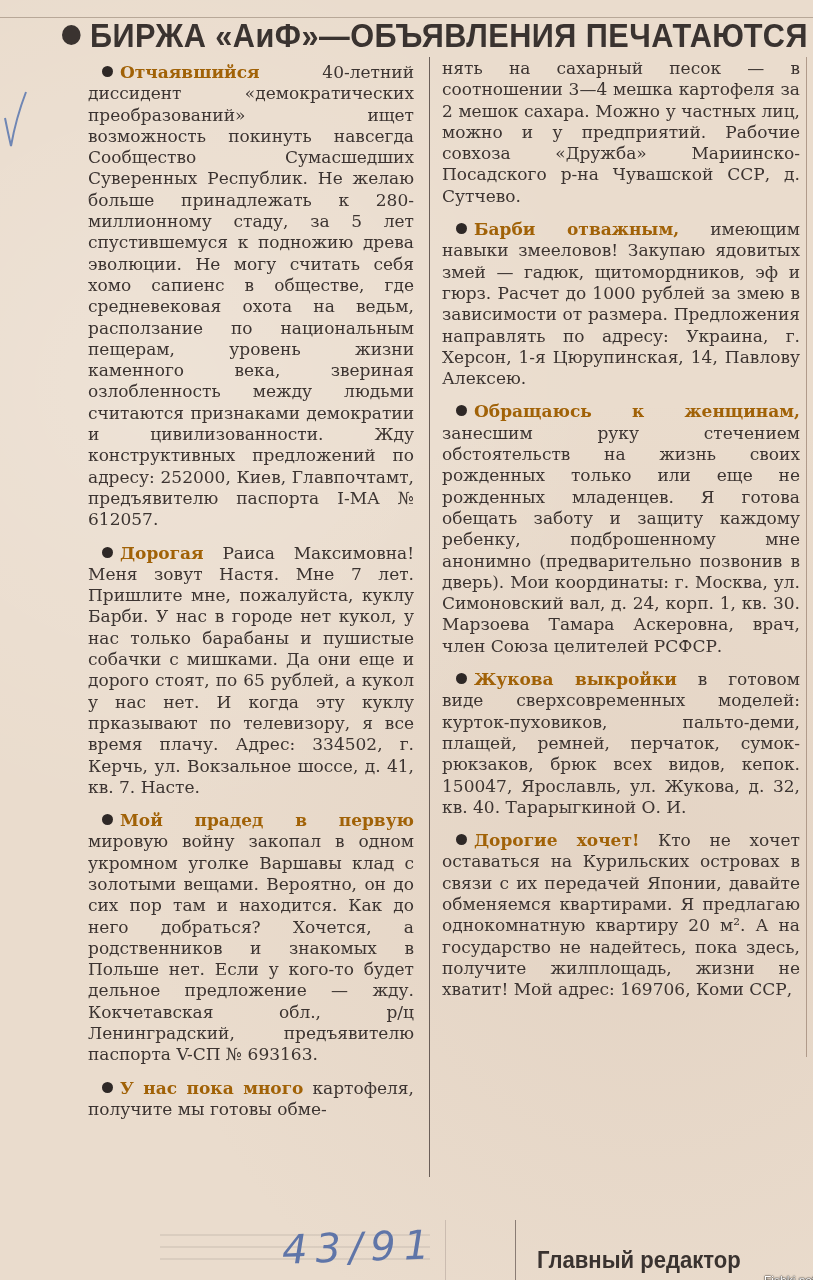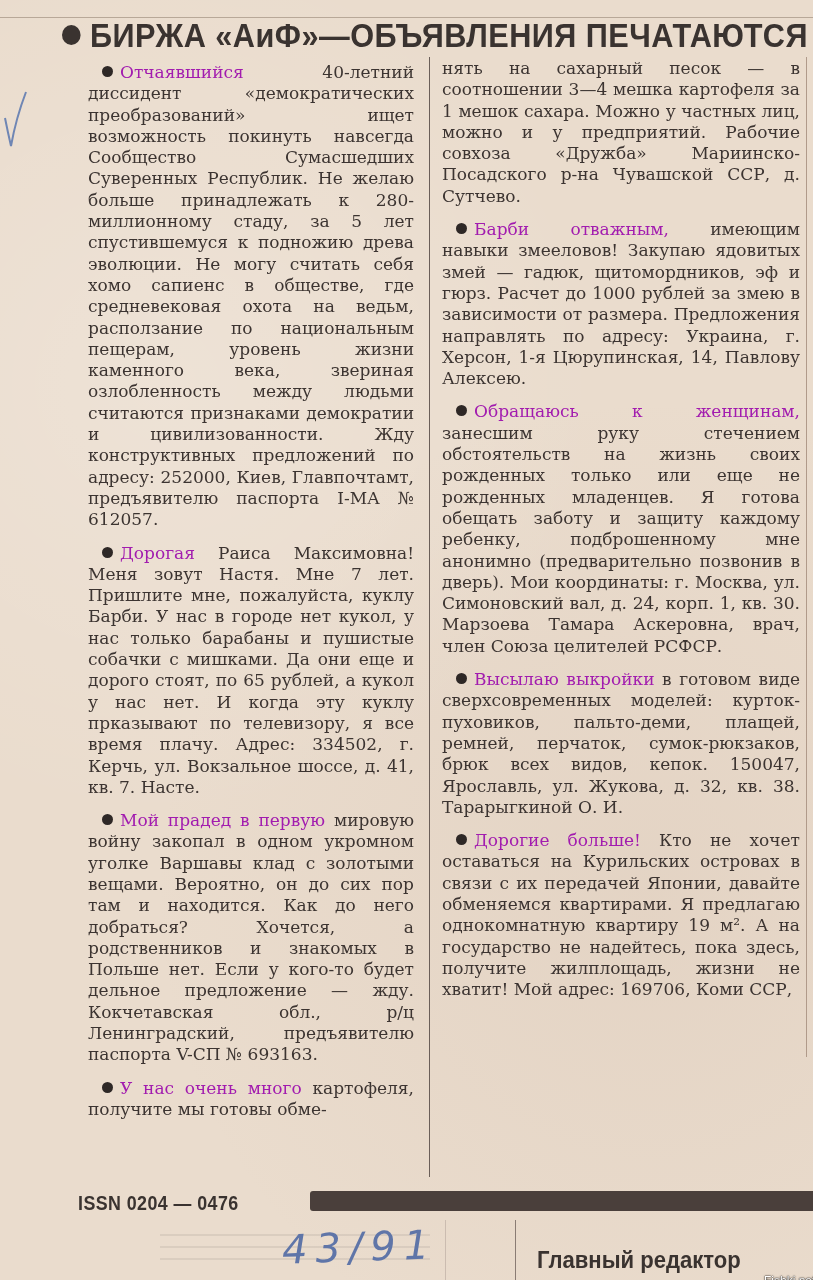--- a/index.html
+++ b/index.html
@@ -29,21 +29,21 @@
   .right-edge { position: absolute; left: 806px; top: 45px; width: 1px; height: 1000px; background: #b09a8a; }
 
   .col {
     position: absolute; font-size: 17px; line-height: 21.3px;
     text-align: justify; color: #3c3431;
   }
   .col-left { left: 88px; top: 50px; width: 326px; }
   .col-right { left: 442px; top: 46px; width: 358px; }
 
   .ad { margin: 0 0 12px 0; text-indent: 0; }
-  .ad .lead { font-weight: normal; color: #a21caf; }
+  .ad .lead { font-weight: bold; color: #a16207; }
   .ad .bullet { display: inline-block; width: 11px; height: 11px; border-radius: 50%; background: #2e2826; margin: 0 7px 0 14px; vertical-align: 1px; }
   .ad p { margin: 0; }
 
   .issn-row { position: absolute; left: 78px; top: 1177px; width: 735px; height: 30px; }
   .issn {
     position: absolute; left: 0; top: 2px;
     font-family: "Liberation Sans", "DejaVu Sans", sans-serif; font-weight: bold;
     font-size: 21px; color: #3a3330; letter-spacing: 0.5px;
     transform: scaleX(0.85); transform-origin: left;
   }
@@ -94,46 +94,42 @@
     <div class="ad">
       <p><span class="bullet"></span><span class="lead">Отчаявшийся</span><span> 40-летний диссидент «демократических преобразований» ищет возможность покинуть навсегда Сообщество Сумасшедших Суверенных Республик. Не желаю больше принадлежать к 280-миллионному стаду, за 5 лет спустившемуся к подножию древа эволюции. Не могу считать себя хомо сапиенс в обществе, где средневековая охота на ведьм, расползание по национальным пещерам, уровень жизни каменного века, звериная озлобленность между людьми считаются признаками демократии и цивилизованности. Жду конструктивных предложений по адресу: 252000, Киев, Главпочтамт, предъявителю паспорта I-МА № 612057.</span></p>
     </div>
     <div class="ad">
       <p><span class="bullet"></span><span class="lead">Дорогая</span><span> Раиса Максимовна! Меня зовут Настя. Мне 7 лет. Пришлите мне, пожалуйста, куклу Барби. У нас в городе нет кукол, у нас только барабаны и пушистые собачки с мишками. Да они еще и дорого стоят, по 65 рублей, а кукол у нас нет. И когда эту куклу прказывают по телевизору, я все время плачу. Адрес: 334502, г. Керчь, ул. Вокзальное шоссе, д. 41, кв. 7. Насте.</span></p>
     </div>
     <div class="ad">
       <p><span class="bullet"></span><span class="lead">Мой прадед в первую</span><span> мировую войну закопал в одном укромном уголке Варшавы клад с золотыми вещами. Вероятно, он до сих пор там и находится. Как до него добраться? Хочется, а родственников и знакомых в Польше нет. Если у кого-то будет дельное предложение — жду. Кокчетавская обл., р/ц Ленинградский, предъявителю паспорта V-СП № 693163.</span></p>
     </div>
     <div class="ad">
-      <p><span class="bullet"></span><span class="lead">У нас очень много</span><span> картофеля, получите мы готовы обме-</span></p>
+      <p><span class="bullet"></span><span class="lead">У нас пока много</span><span> картофеля, получите мы готовы обме-</span></p>
     </div>
   </div>
 
   <div class="col col-right">
     <div class="ad">
-      <p><span>нять на сахарный песок — в соотношении 3—4 мешка картофеля за 1 мешок сахара. Можно у частных лиц, можно и у предприятий. Рабочие совхоза «Дружба» Мариинско-Посадского р-на Чувашской ССР, д. Сутчево.</span></p>
+      <p><span>нять на сахарный песок — в соотношении 3—4 мешка картофеля за 2 мешок сахара. Можно у частных лиц, можно и у предприятий. Рабочие совхоза «Дружба» Мариинско-Посадского р-на Чувашской ССР, д. Сутчево.</span></p>
     </div>
     <div class="ad">
       <p><span class="bullet"></span><span class="lead">Барби отважным,</span><span> имеющим навыки змееловов! Закупаю ядовитых змей — гадюк, щитомордников, эф и гюрз. Расчет до 1000 рублей за змею в зависимости от размера. Предложения направлять по адресу: Украина, г. Херсон, 1-я Цюрупинская, 14, Павлову Алексею.</span></p>
     </div>
     <div class="ad">
       <p><span class="bullet"></span><span class="lead">Обращаюсь к женщинам,</span><span> занесшим руку стечением обстоятельств на жизнь своих рожденных только или еще не рожденных младенцев. Я готова обещать заботу и защиту каждому ребенку, подброшенному мне анонимно (предварительно позвонив в дверь). Мои координаты: г. Москва, ул. Симоновский вал, д. 24, корп. 1, кв. 30. Марзоева Тамара Аскеровна, врач, член Союза целителей РСФСР.</span></p>
     </div>
     <div class="ad">
-      <p><span class="bullet"></span><span class="lead">Высылаю выкройки</span><span> в готовом виде сверхсовременных моделей: курток-пуховиков, пальто-деми, плащей, ремней, перчаток, сумок-рюкзаков, брюк всех видов, кепок. 150047, Ярославль, ул. Жукова, д. 32, кв. 38. Тарарыгкиной О. И.</span></p>
+      <p><span class="bullet"></span><span class="lead">Жукова выкройки</span><span> в готовом виде сверхсовременных моделей: курток-пуховиков, пальто-деми, плащей, ремней, перчаток, сумок-рюкзаков, брюк всех видов, кепок. 150047, Ярославль, ул. Жукова, д. 32, кв. 40. Тарарыгкиной О. И.</span></p>
     </div>
     <div class="ad">
-      <p><span class="bullet"></span><span class="lead">Дорогие больше!</span><span> Кто не хочет оставаться на Курильских островах в связи с их передачей Японии, давайте обменяемся квартирами. Я предлагаю однокомнатную квартиру 19 м². А на государство не надейтесь, пока здесь, получите жилплощадь, жизни не хватит! Мой адрес: 169706, Коми ССР,</span></p>
+      <p><span class="bullet"></span><span class="lead">Дорогие хочет!</span><span> Кто не хочет оставаться на Курильских островах в связи с их передачей Японии, давайте обменяемся квартирами. Я предлагаю однокомнатную квартиру 20 м². А на государство не надейтесь, пока здесь, получите жилплощадь, жизни не хватит! Мой адрес: 169706, Коми ССР,</span></p>
     </div>
   </div>
 
-  <div class="issn-row">
-    <span class="issn">ISSN 0204 — 0476</span>
-    <div class="thick-bar"></div>
-  </div>
 
   <div class="faint-lines">
     <div></div>
       <div></div>
       <div></div>
   </div>
 
   <div class="bottom-rule2"></div>
   <div class="bottom-rule"></div>
 

